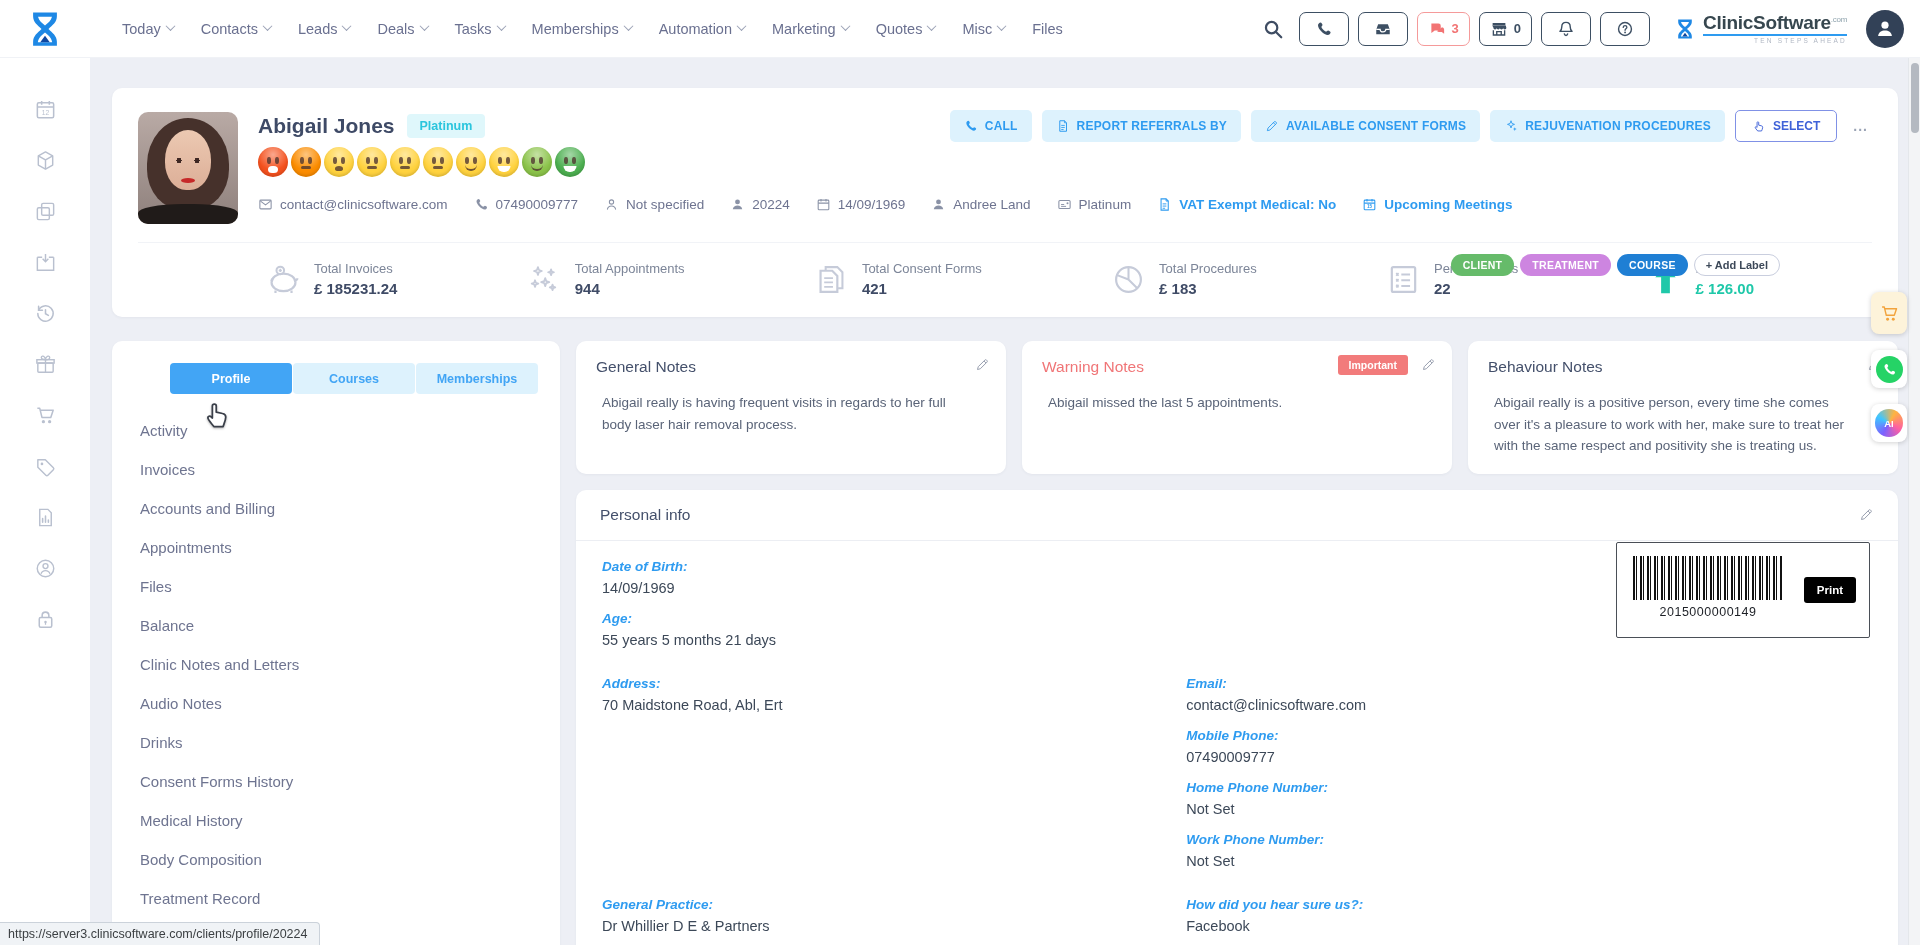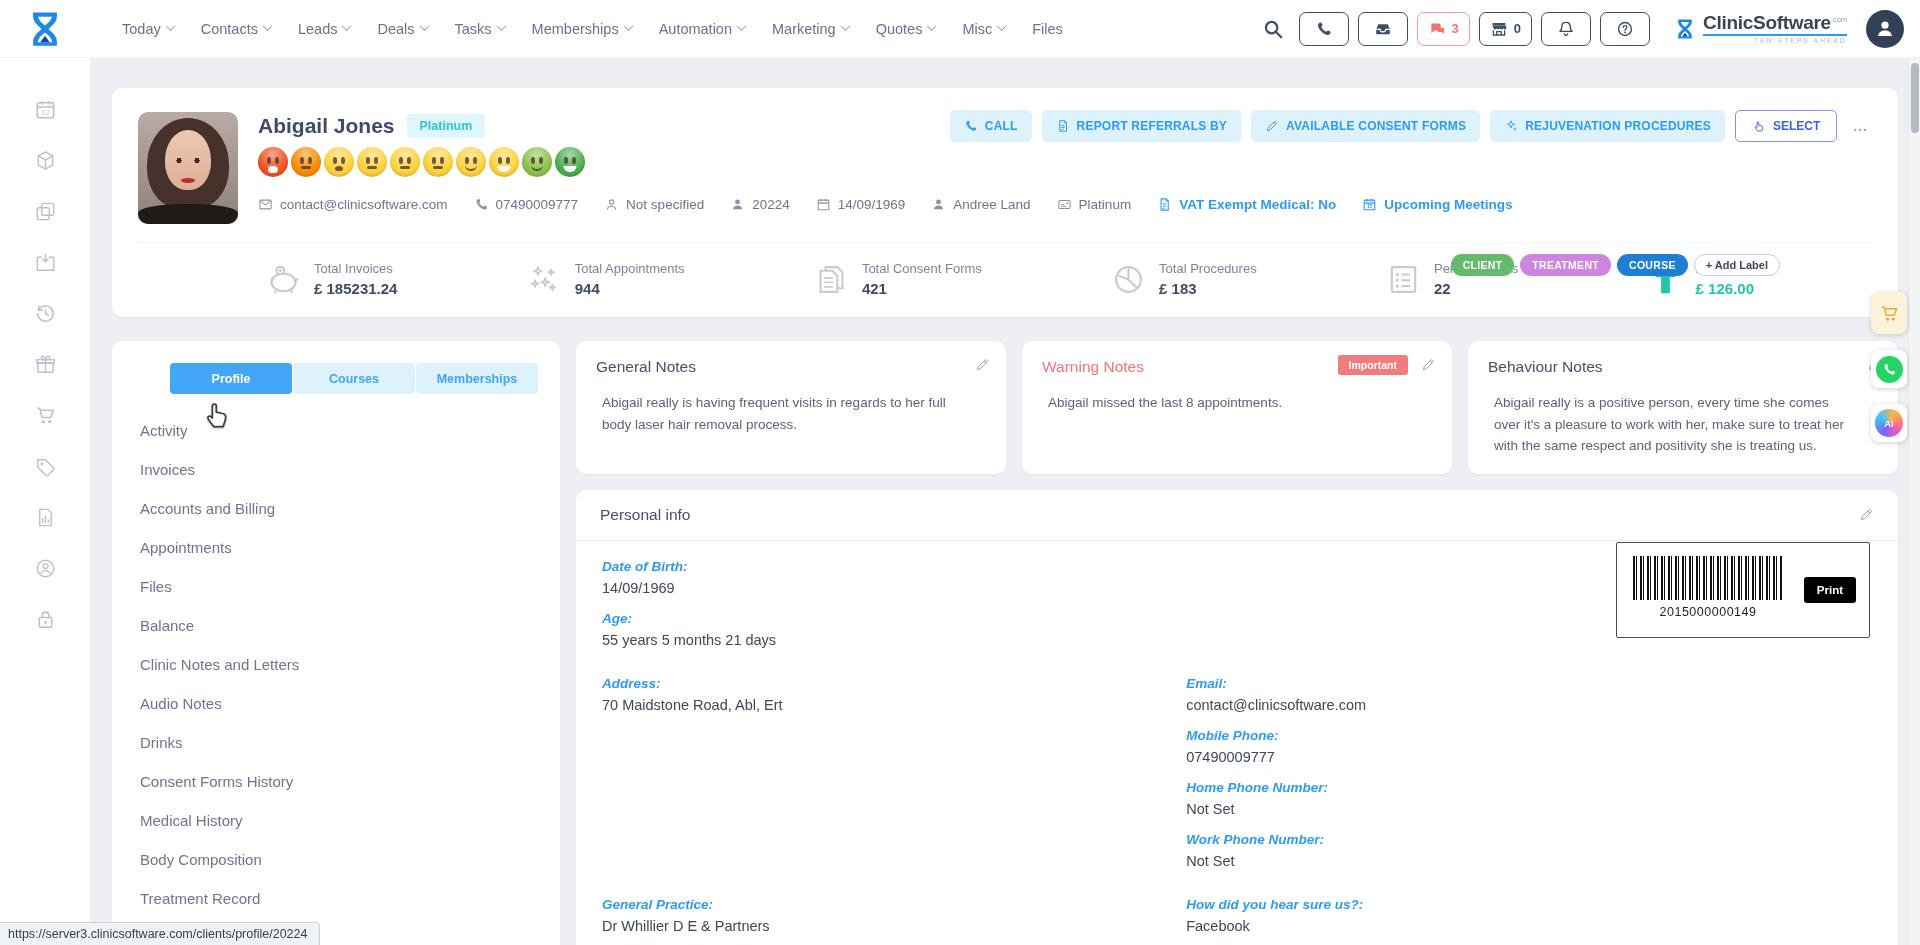--- a/index.html
+++ b/index.html
@@ -773,21 +773,21 @@
               <use href="#i-pencil"></use>
             </svg>
           <div class="note-text">Abigail really is having frequent visits in regards to her full body laser hair removal process.</div>
         </div>
         <div class="card note-card warning">
           <div class="note-title">Warning Notes</div>
           <span class="imp-badge">Important</span>
           <svg class="edit-ic cur">
               <use href="#i-pencil"></use>
             </svg>
-          <div class="note-text">Abigail missed the last 8 appointments.</div>
+          <div class="note-text">Abigail missed the last 5 appointments.</div>
         </div>
         <div class="card note-card">
           <div class="note-title">Behaviour Notes</div>
           <svg class="edit-ic cur">
               <use href="#i-pencil"></use>
             </svg>
           <div class="note-text">Abigail really is a positive person, every time she comes over it's a pleasure to work with her, make sure to treat her with the same respect and positivity she is treating us.</div>
         </div>
       </div>
 

